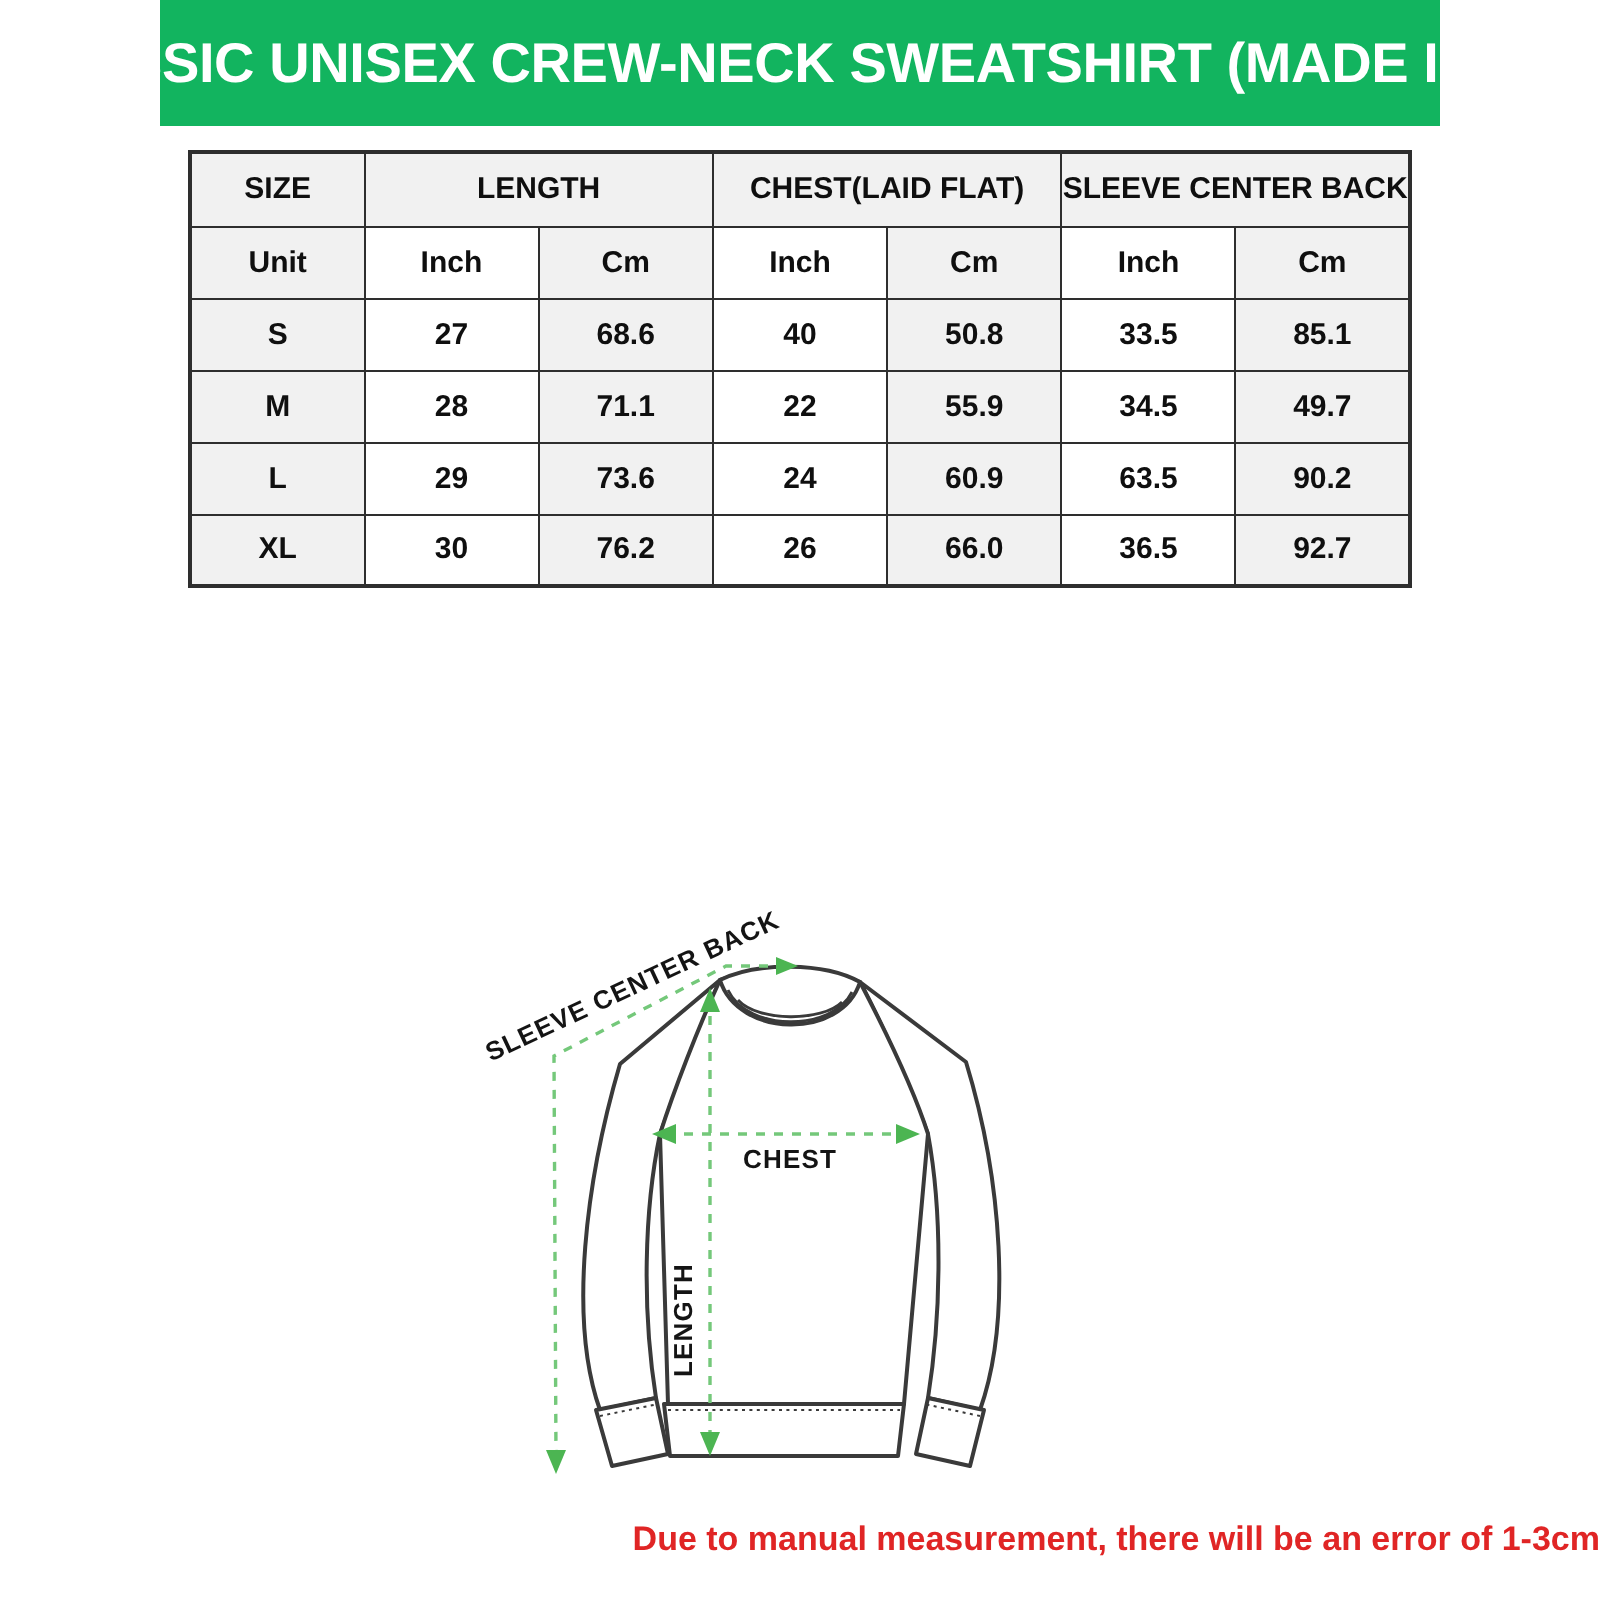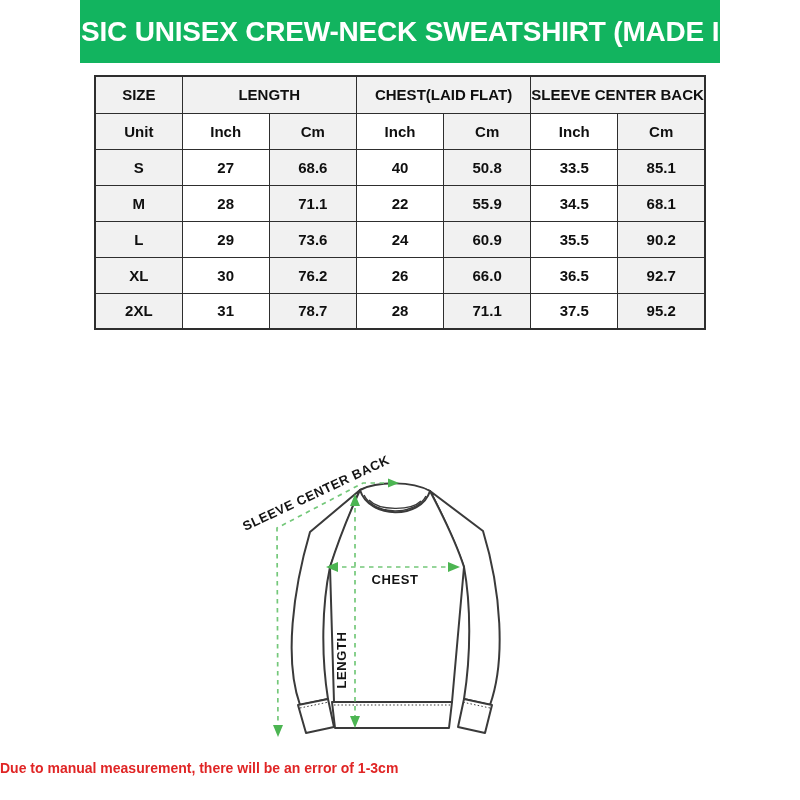--- a/index.html
+++ b/index.html
@@ -65,23 +65,23 @@
     font-family: "Liberation Sans", sans-serif;
     font-size: 13px;
     font-weight: bold;
     letter-spacing: 0.6px;
   }
 
   
   .note {
     position: absolute;
     left: 0; top: 760px; width: 800px;
-    text-align: left;
+    text-align: right;
     color: #e02525;
-    font-size: 14px;
+    font-size: 17px;
     font-weight: bold;
   }
 </style>
 </head>
 <body>
 
 <div class="banner">
   <h1>CLASSIC UNISEX CREW-NECK SWEATSHIRT (MADE IN US)</h1>
 </div>
 
@@ -111,48 +111,39 @@
     <td>33.5</td>
     <td>85.1</td>
   </tr>
   <tr class="striped">
     <td>M</td>
     <td>28</td>
     <td>71.1</td>
     <td>22</td>
     <td>55.9</td>
     <td>34.5</td>
-    <td>68.1</td>
+    <td>49.7</td>
   </tr>
   <tr class="striped">
     <td>L</td>
     <td>29</td>
     <td>73.6</td>
     <td>24</td>
     <td>60.9</td>
-    <td>35.5</td>
+    <td>63.5</td>
     <td>90.2</td>
   </tr>
   <tr class="striped">
     <td>XL</td>
     <td>30</td>
     <td>76.2</td>
     <td>26</td>
     <td>66.0</td>
     <td>36.5</td>
     <td>92.7</td>
-  </tr>
-  <tr class="striped">
-    <td>2XL</td>
-    <td>31</td>
-    <td>78.7</td>
-    <td>28</td>
-    <td>71.1</td>
-    <td>37.5</td>
-    <td>95.2</td>
   </tr>
 </tbody>
   </table>
 
 <div class="diagram">
   <svg viewBox="0 0 324 318">
 
     <path class="garment" d="M 122,35 L 72,77 C 55,135 46,205 62,250 L 90,244 C 83,200 84,150 92,112 C 100,90 112,58 122,35 Z"></path>
     <path class="garment" d="M 192,36 L 245,76 C 263,135 268,205 252,250 L 226,244 C 233,200 233,150 226,112 C 218,90 204,59 192,36 Z"></path>
 

